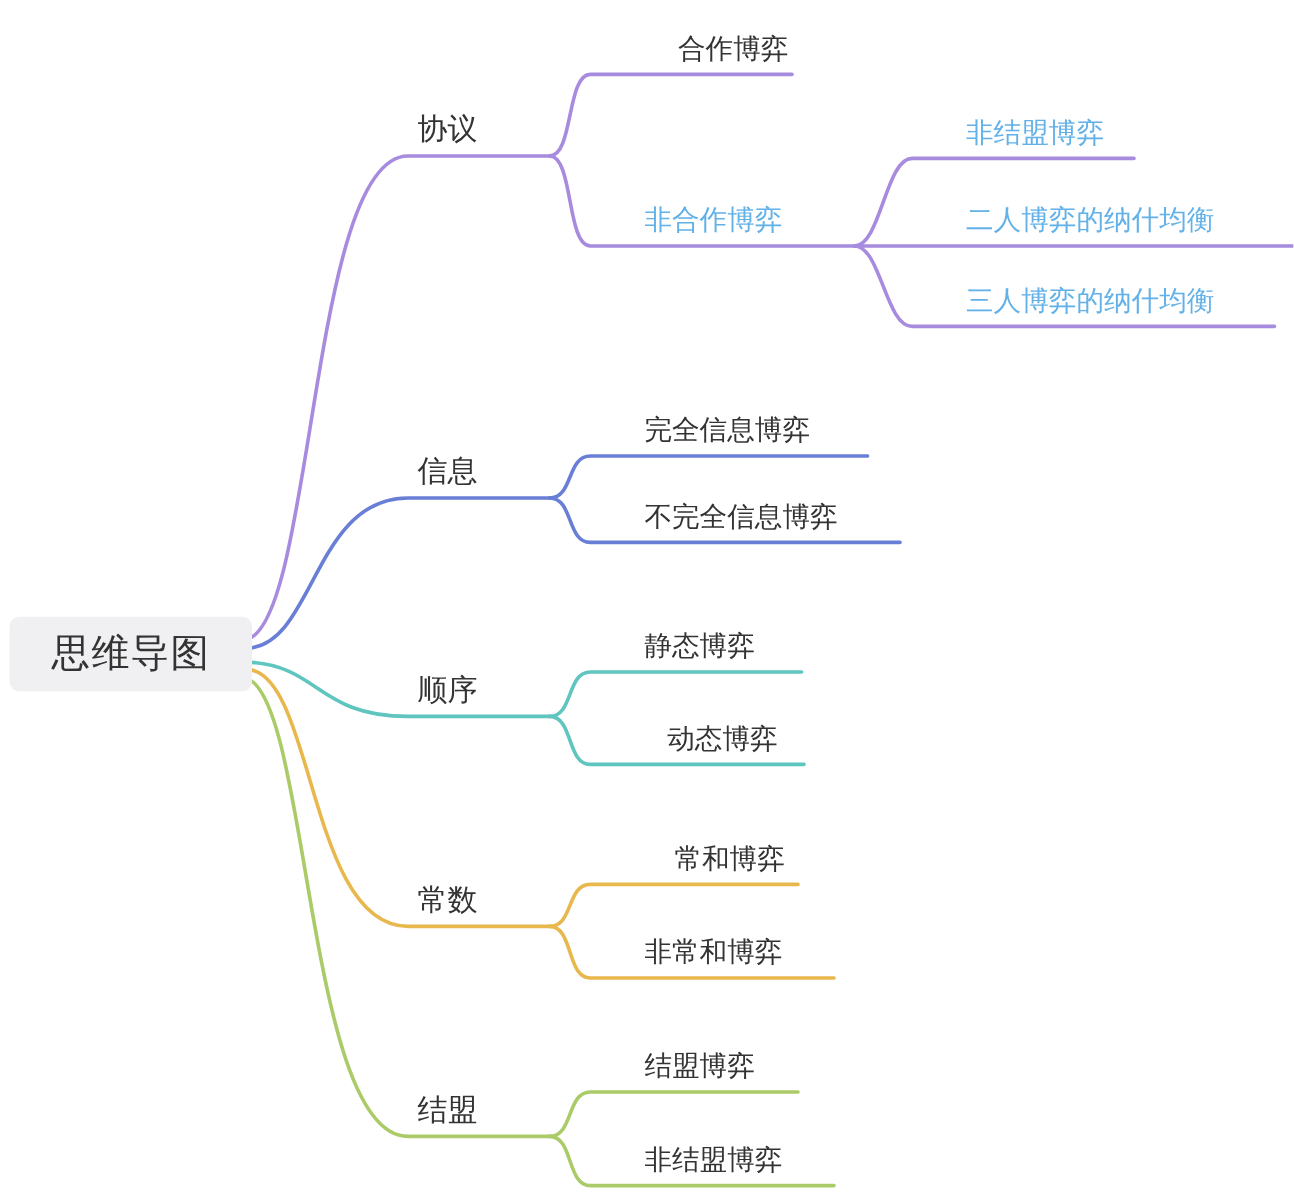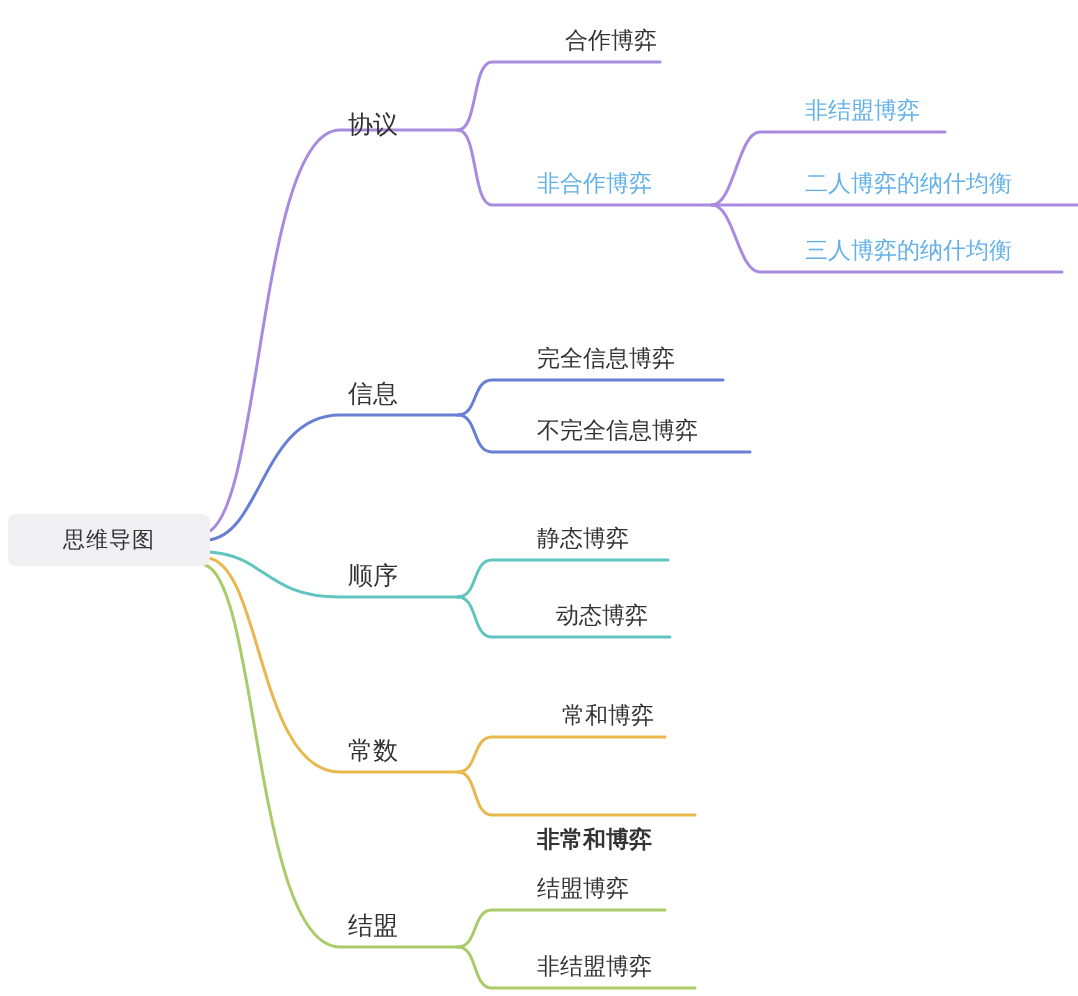--- a/index.html
+++ b/index.html
@@ -30,27 +30,27 @@
   .s-blue   { stroke: var(--branch-blue); }
   .s-teal   { stroke: var(--branch-teal); }
   .s-yellow { stroke: var(--branch-yellow); }
   .s-green  { stroke: var(--branch-green); }
 
   .root-node {
     position: absolute;
     left: 8px;
     top: 514px;
     width: 202px;
-    height: 52px;
+    height: 62px;
     background: var(--root-bg);
     border-radius: 8px;
     display: flex;
     align-items: center;
     justify-content: center;
-    font-size: 22px;
+    font-size: 32px;
     color: var(--text-dark);
     letter-spacing: 1px;
     cursor: default;
   }
   .label {
     position: absolute;
     white-space: nowrap;
     font-size: 23px;
     line-height: 32px;
     color: var(--text-dark);
@@ -89,36 +89,36 @@
     <path class="s-yellow" d="M458,772 C478,772 472,737 492,737 L665,737"></path>
     <path class="s-yellow" d="M458,772 C478,772 472,815 492,815 L695,815"></path>
 
     <path class="s-green" d="M205,565 C258,580 255,947 340,947 L458,947"></path>
     <path class="s-green" d="M458,947 C478,947 472,910 492,910 L665,910"></path>
     <path class="s-green" d="M458,947 C478,947 472,988 492,988 L695,988"></path>
   </svg>
 
   <div class="root-node">思维导图</div>
 
-  <div class="label main" style="left:348px; top:108px;">协议</div>
+  <div class="label main" style="left:348px; top:92px;">协议</div>
   <div class="label" style="left:537px; top:24px;margin-left:28px;">合作博弈</div>
   <div class="label blue" style="left:537px; top:167px;">非合作博弈</div>
   <div class="label blue" style="left:805px; top:94px;">非结盟博弈</div>
   <div class="label blue" style="left:805px; top:234px;">三人博弈的纳什均衡</div>
   <div class="label blue" style="left:805px; top:167px;">二人博弈的纳什均衡</div>
 
   <div class="label main" style="left:348px; top:377px;">信息</div>
   <div class="label" style="left:537px; top:414px;">不完全信息博弈</div>
   <div class="label" style="left:537px; top:342px;">完全信息博弈</div>
 
   <div class="label main" style="left:348px; top:559px;">顺序</div>
   <div class="label" style="left:537px; top:522px;">静态博弈</div>
   <div class="label" style="left:556px; top:599px;">动态博弈</div>
 
   <div class="label main" style="left:348px; top:734px;">常数</div>
   <div class="label" style="left:562px; top:699px;">常和博弈</div>
-  <div class="label" style="left:537px; top:823px;font-weight:bold;">非常和博弈</div>
+  <div class="label" style="left:537px; top:777px;">非常和博弈</div>
 
   <div class="label main" style="left:348px; top:909px;">结盟</div>
   <div class="label" style="left:537px; top:872px;">结盟博弈</div>
   <div class="label" style="left:537px; top:950px;">非结盟博弈</div>
 
 </div>
 
 </body></html>

